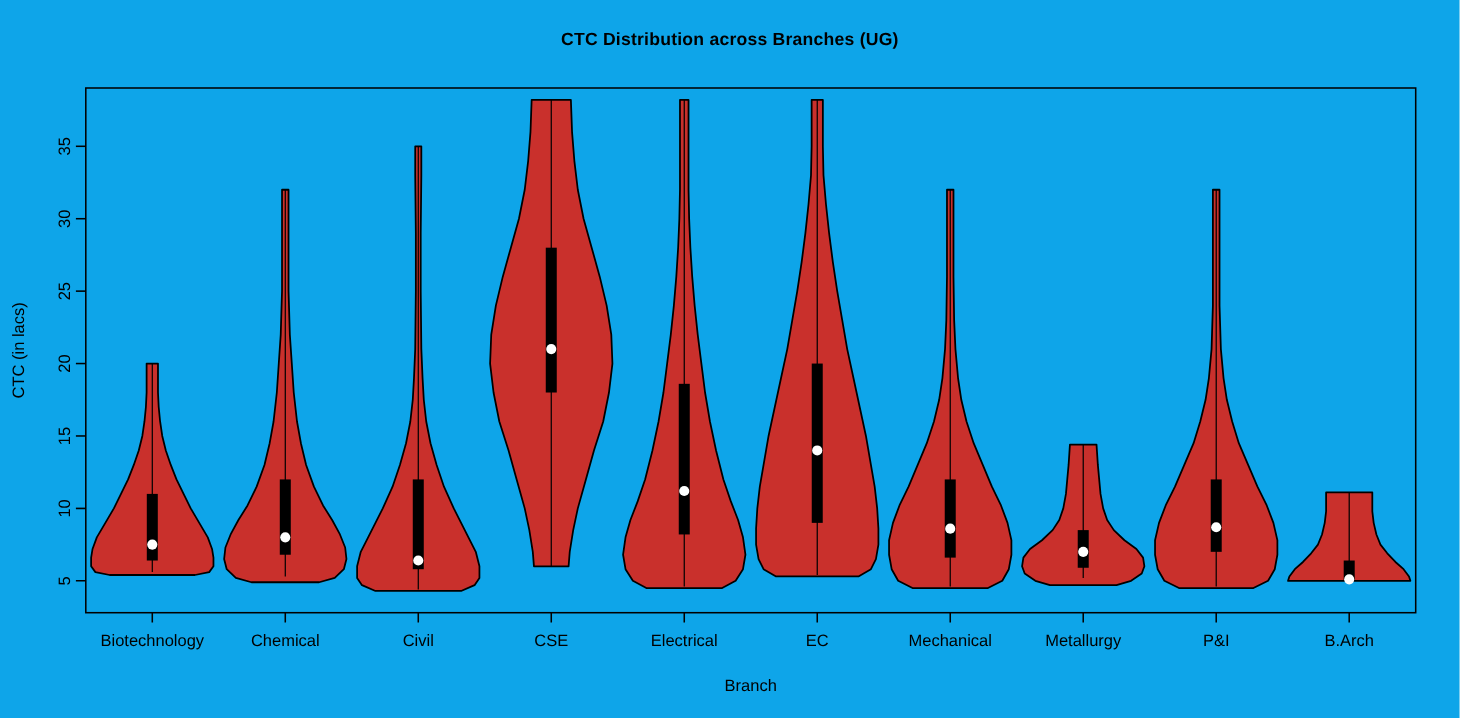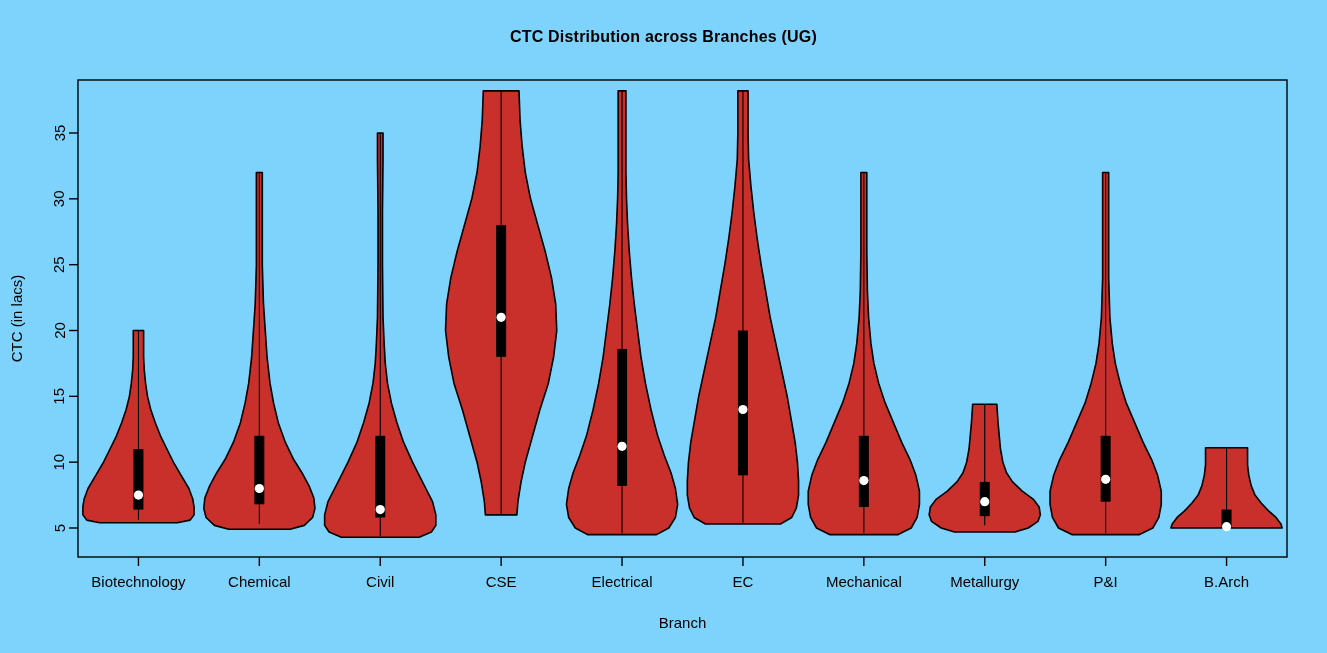--- a/index.html
+++ b/index.html
@@ -7,21 +7,21 @@
     padding: 0;
     background: #ffffff;
   }
   body {
     font-family: "Liberation Sans", sans-serif;
   }
   #plot-root {
     position: relative;
     width: 1327px;
     height: 653px;
-    background: #7dd3fc;
+    background: #0ea5e9;
     overflow: hidden;
   }
   #chart-title {
     position: absolute;
     top: 28px;
     left: 0;
     width: 1327px;
     text-align: center;
     font-size: 16px;
     font-weight: bold;

